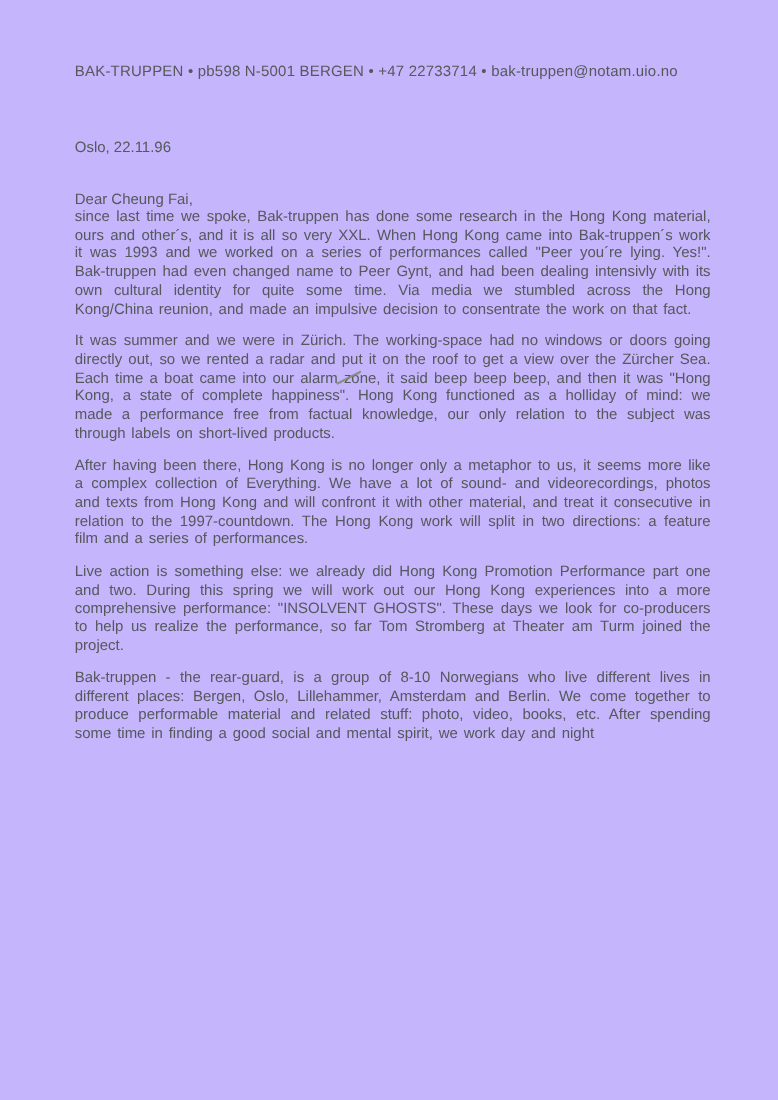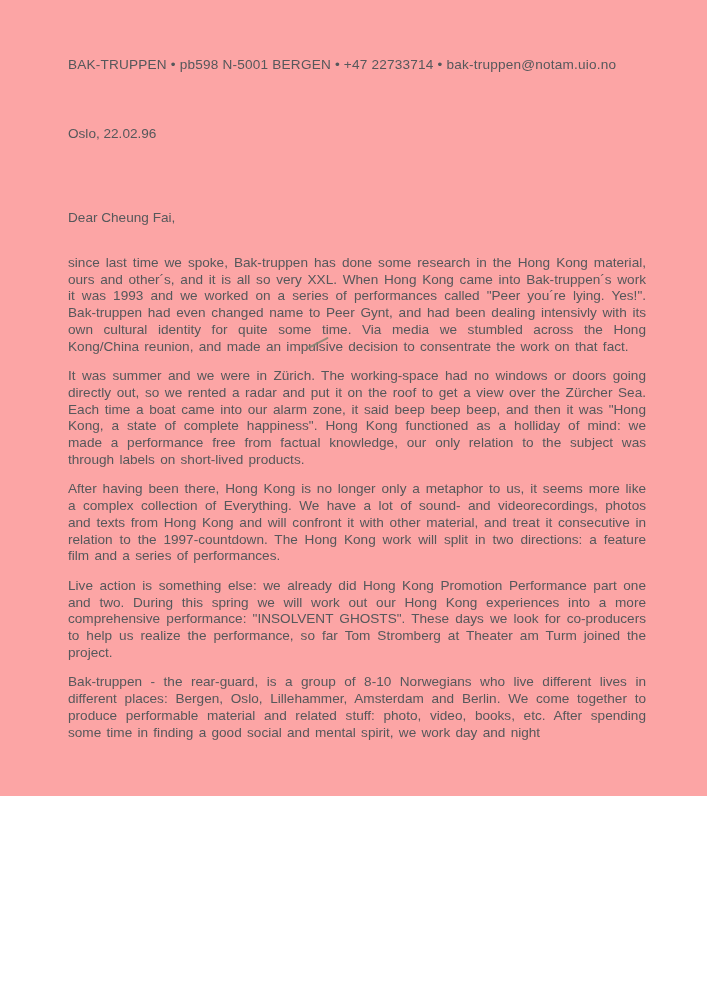--- a/index.html
+++ b/index.html
@@ -3,22 +3,22 @@
 <meta charset="utf-8">
 <style>
   html, body {
     margin: 0;
     padding: 0;
     background: #ffffff;
   }
   .page {
     position: relative;
     width: 707px;
-    height: 796px;
-    background: #fca5a5;
+    height: 1000px;
+    background: #c4b5fd;
     overflow: hidden;
     font-family: "Liberation Sans", "DejaVu Sans", sans-serif;
     color: #56585b;
   }
   .content {
     position: absolute;
     left: 68px;
     top: 56px;
     width: 578px;
   }
@@ -27,26 +27,25 @@
     line-height: 17px;
     letter-spacing: 0.2px;
     white-space: nowrap;
   }
   .dateline {
     margin-top: 52px;
     font-size: 13.6px;
     line-height: 17px;
   }
   .salutation {
-    margin-top: 67px;
+    margin-top: 30px;
     font-size: 13.6px;
     line-height: 17px;
   }
   .letter-body {
-    margin-top: 29px;
   }
   .letter-body p {
     margin: 0 0 13px 0;
     font-size: 13.6px;
     line-height: 16.7px;
     text-align: justify;
     word-spacing: 1.5px;
   }
   .pen-mark {
     position: absolute;
@@ -63,21 +62,21 @@
   }
 </style>
 </head>
 <body>
 
 <div class="page">
   <div class="content">
 
     <div class="header-line">BAK-TRUPPEN • pb598 N-5001 BERGEN • +47 22733714 • bak-truppen@notam.uio.no</div>
 
-    <div class="dateline">Oslo, 22.02.96</div>
+    <div class="dateline">Oslo, 22.11.96</div>
 
     <div class="salutation">Dear Cheung Fai,</div>
 
     <div class="letter-body">
       <p>since last time we spoke, Bak-truppen has done some research in the Hong Kong material, ours and other´s, and it is all so very XXL. When Hong Kong came into Bak-truppen´s work it was 1993 and we worked on a series of performances called "Peer you´re lying. Yes!". Bak-truppen had even changed name to Peer Gynt, and had been dealing intensivly with its own cultural identity for quite some time. Via media we stumbled across the Hong Kong/China reunion, and made an impulsive decision to consentrate the work on that fact.</p>
       <p>It was summer and we were in Zürich. The working-space had no windows or doors going directly out, so we rented a radar and put it on the roof to get a view over the Zürcher Sea. Each time a boat came into our alarm zone, it said beep beep beep, and then it was "Hong Kong, a state of complete happiness". Hong Kong functioned as a holliday of mind: we made a performance free from factual knowledge, our only relation to the subject was through labels on short-lived products.</p>
       <p>After having been there, Hong Kong is no longer only a metaphor to us, it seems more like a complex collection of Everything. We have a lot of sound- and videorecordings, photos and texts from Hong Kong and will confront it with other material, and treat it consecutive in relation to the 1997-countdown. The Hong Kong work will split in two directions: a feature film and a series of performances.</p>
       <p>Live action is something else: we already did Hong Kong Promotion Performance part one and two. During this spring we will work out our Hong Kong experiences into a more comprehensive performance: "INSOLVENT GHOSTS". These days we look for co-producers to help us realize the performance, so far Tom Stromberg at Theater am Turm joined the project.</p>
       <p>Bak-truppen - the rear-guard, is a group of 8-10 Norwegians who live different lives in different places: Bergen, Oslo, Lillehammer, Amsterdam and Berlin. We come together to produce performable material and related stuff: photo, video, books, etc. After spending some time in finding a good social and mental spirit, we work day and night</p>
     </div>

